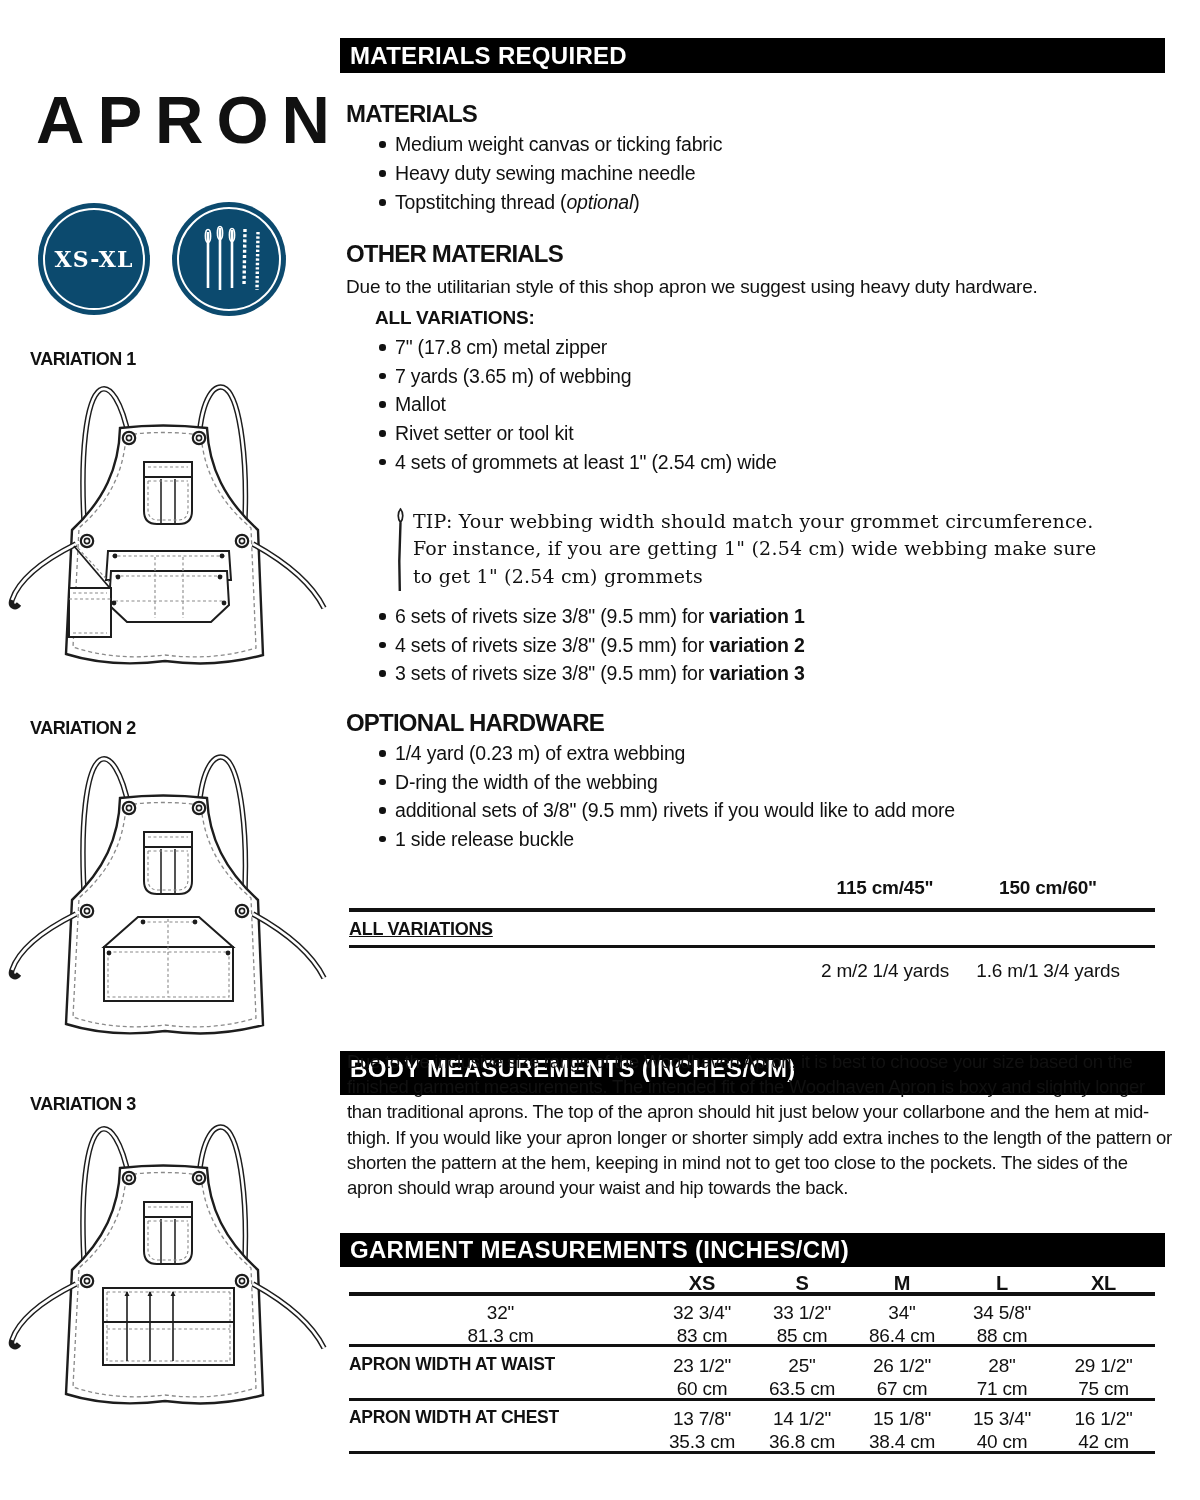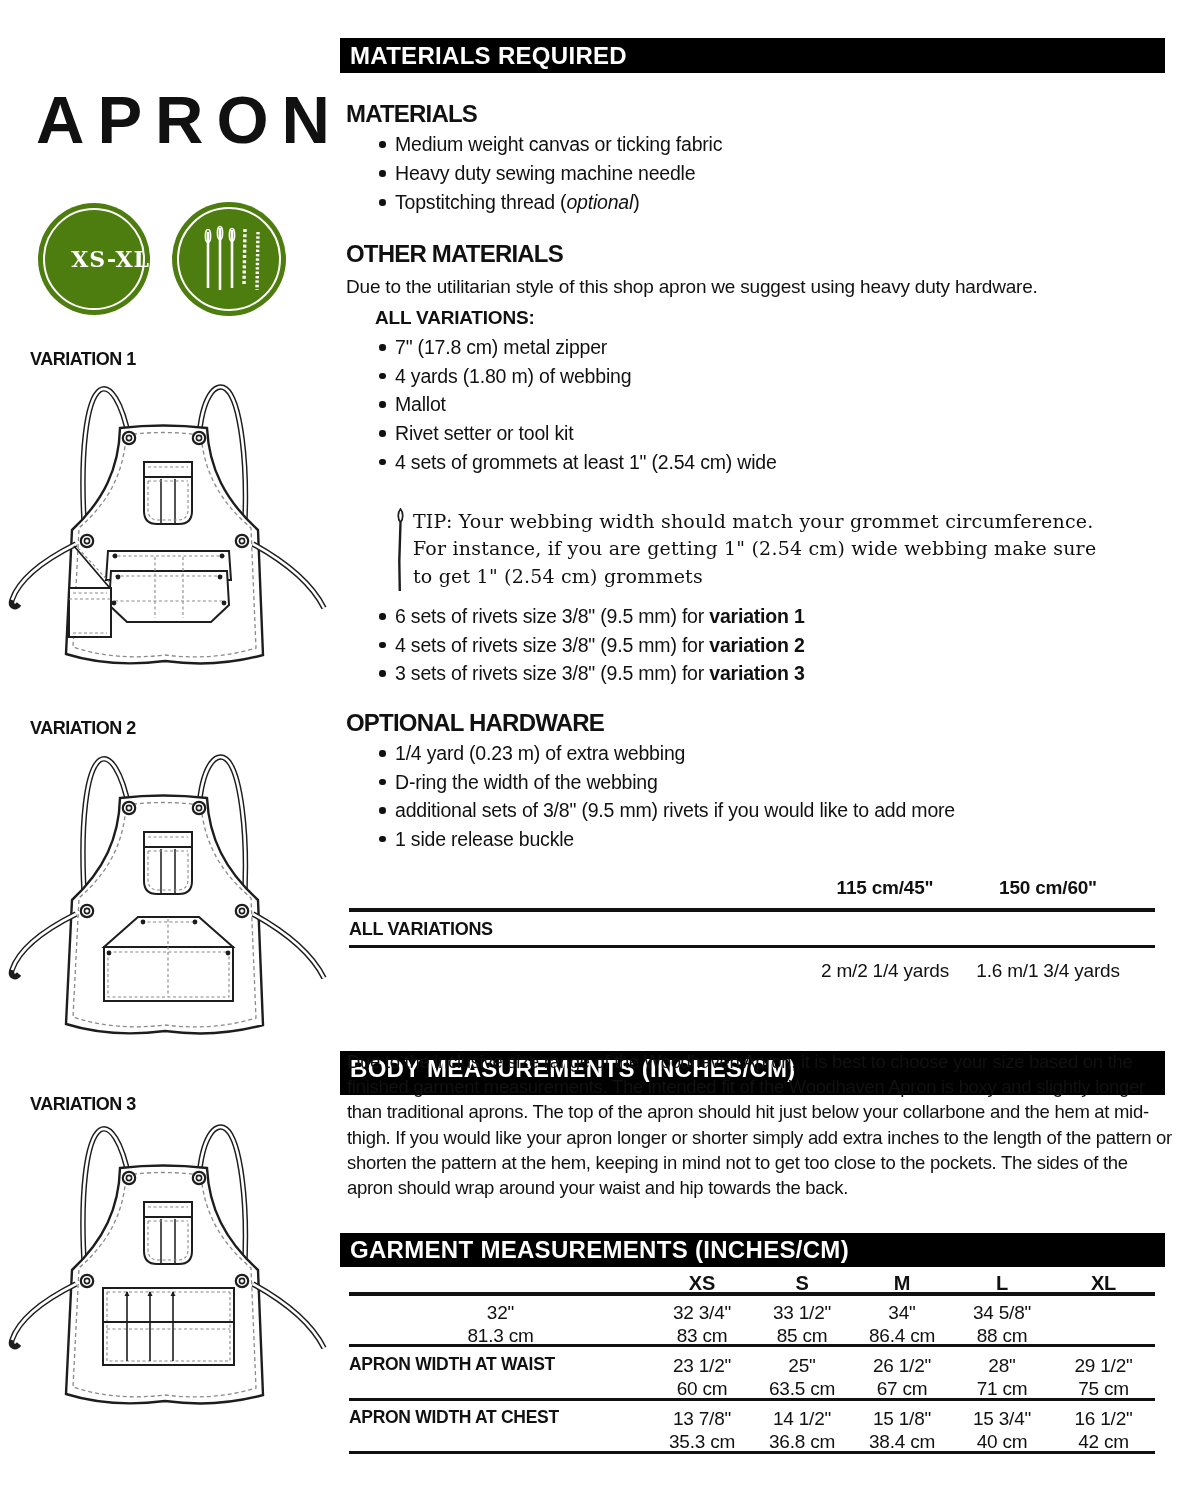--- a/index.html
+++ b/index.html
@@ -7,21 +7,21 @@
   .page {
     position:relative; width:1200px; height:1500px; background:#ffffff;
     font-family:"Liberation Sans", sans-serif; color:#111; overflow:hidden;
     letter-spacing:-0.2px;
   }
   .abs { position:absolute; }
   
   .title1 { left:36px; top:27px; font-size:46px; font-weight:bold; letter-spacing:-1.5px; line-height:1; }
   .title2 { left:36px; top:86px; font-size:67px; font-weight:bold; letter-spacing:13px; line-height:1; }
   .badge {
-    border-radius:50%; background:#4d7c0f; display:flex; align-items:center; justify-content:flex-end;
+    border-radius:50%; background:#0c4a6e; display:flex; align-items:center; justify-content:center;
   }
   .badge::after { content:""; position:absolute; inset:5px; border:2.5px solid #fff; border-radius:50%; }
   .badge-size { left:38px; top:203px; width:112px; height:112px; }
   .badge-size span {
     color:#fff; font-family:"DejaVu Serif", serif; font-weight:bold; font-size:22px; letter-spacing:1px;
   }
   .badge-needles { left:172px; top:202px; width:114px; height:114px; }
   .varlabel { left:30px; font-size:18px; font-weight:bold; letter-spacing:-0.5px; }
   
   .bar {
@@ -34,21 +34,21 @@
   .bl li { position:relative; padding-left:16px; font-size:19.5px; white-space:nowrap; }
   .bl li::before { content:""; position:absolute; left:0; top:11px; width:6.5px; height:6.5px; border-radius:50%; background:#111; }
   .lh29 li { line-height:29px; }
   .lh287 li { line-height:28.7px; }
   .lh285 li { line-height:28.5px; }
   .group-label { left:375px; font-size:19px; font-weight:bold; }
   .tip-text { left:413px; font-family:"DejaVu Serif", serif; font-size:19px; line-height:27.3px; letter-spacing:0.2px; }
   .rule { left:349px; width:806px; background:#111; }
   .ft-head { top:877px; font-size:19px; font-weight:bold; text-align:center; }
   .ft-val { top:919px; font-size:19px; text-align:center;margin-top:41px; }
-  .ft-label { left:349px; top:919px; font-size:18px; font-weight:bold; letter-spacing:-0.3px; }
+  .ft-label { left:349px; top:919px; font-size:18px; font-weight:bold; letter-spacing:-0.3px;text-decoration:underline; }
   .para { left:347px; top:1049px; width:826px; font-size:18.5px; line-height:25.2px; letter-spacing:-0.3px; }
   
   .gtable { left:349px; top:1272px; width:806px; }
   .grow { position:absolute; left:0; width:806px; display:grid; grid-template-columns:303px 100px 100px 100px 100px 103px; }
   .ghead { font-size:20px; font-weight:bold; text-align:center; }
   .glabel { font-size:17.5px; font-weight:bold; letter-spacing:-0.3px; text-align:left; }
   .gcell { text-align:center; font-size:19px; line-height:23px; }
   .grule { position:absolute; left:0; width:806px; background:#111; }
   svg { display:block; }
 </style>
@@ -185,21 +185,21 @@
     <li>Medium weight canvas or ticking fabric</li>
     <li>Heavy duty sewing machine needle</li>
     <li><span>Topstitching thread (</span><i>optional</i><span>)</span></li>
   </ul>
 
   <div class="abs h2" style="top:240px">OTHER MATERIALS</div>
   <div class="abs body-text" style="left:346px; top:276px">Due to the utilitarian style of this shop apron we suggest using heavy duty hardware.</div>
   <div class="abs group-label" style="top:307px">ALL VARIATIONS:</div>
   <ul class="abs bl lh287" style="left:379px; top:333px">
     <li>7" (17.8 cm) metal zipper</li>
-    <li>4 yards (1.80 m) of webbing</li>
+    <li>7 yards (3.65 m) of webbing</li>
     <li>Mallot</li>
     <li>Rivet setter or tool kit</li>
     <li>4 sets of grommets at least 1" (2.54 cm) wide</li>
   </ul>
 
   <svg class="abs" style="left:394px; top:506px" width="13" height="88" viewBox="0 0 13 88">
     <path d="M6.5,3 C3.5,6.5 3.5,13 6.5,16.5 C9.5,13 9.5,6.5 6.5,3 Z" fill="none" stroke="#1d1d1d" stroke-width="1.7"></path>
     <path d="M6.5,16.5 L5.3,55 L5.8,85" fill="none" stroke="#1d1d1d" stroke-width="2.4"></path>
   </svg>
   <div class="abs tip-text" style="top:508px">

